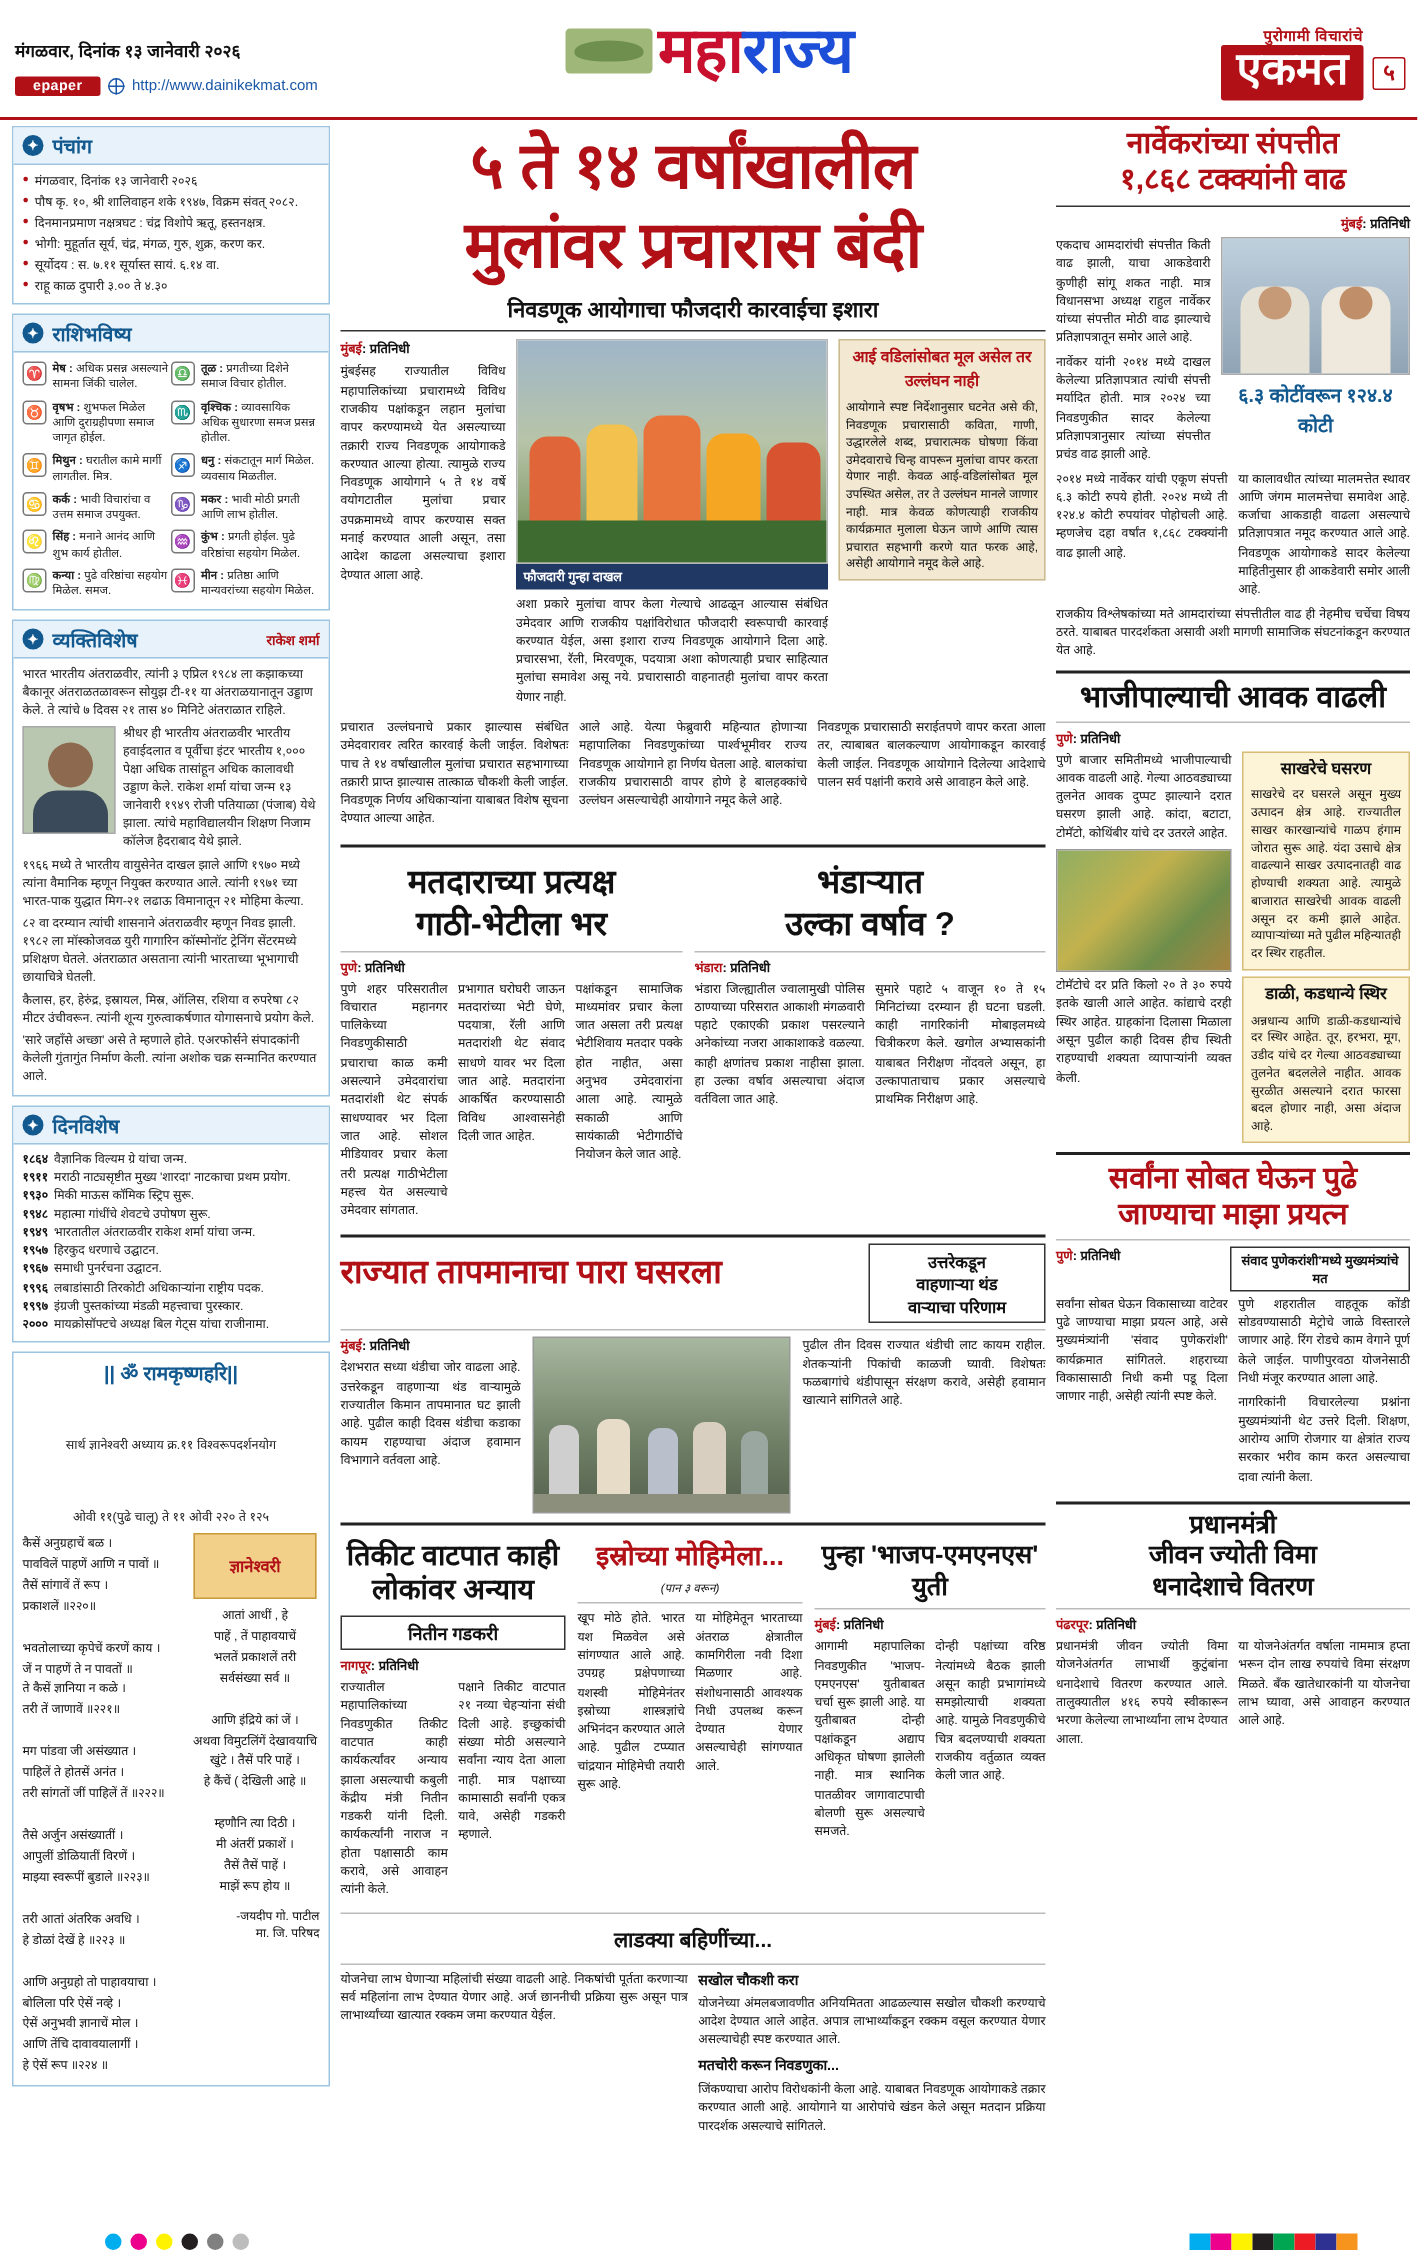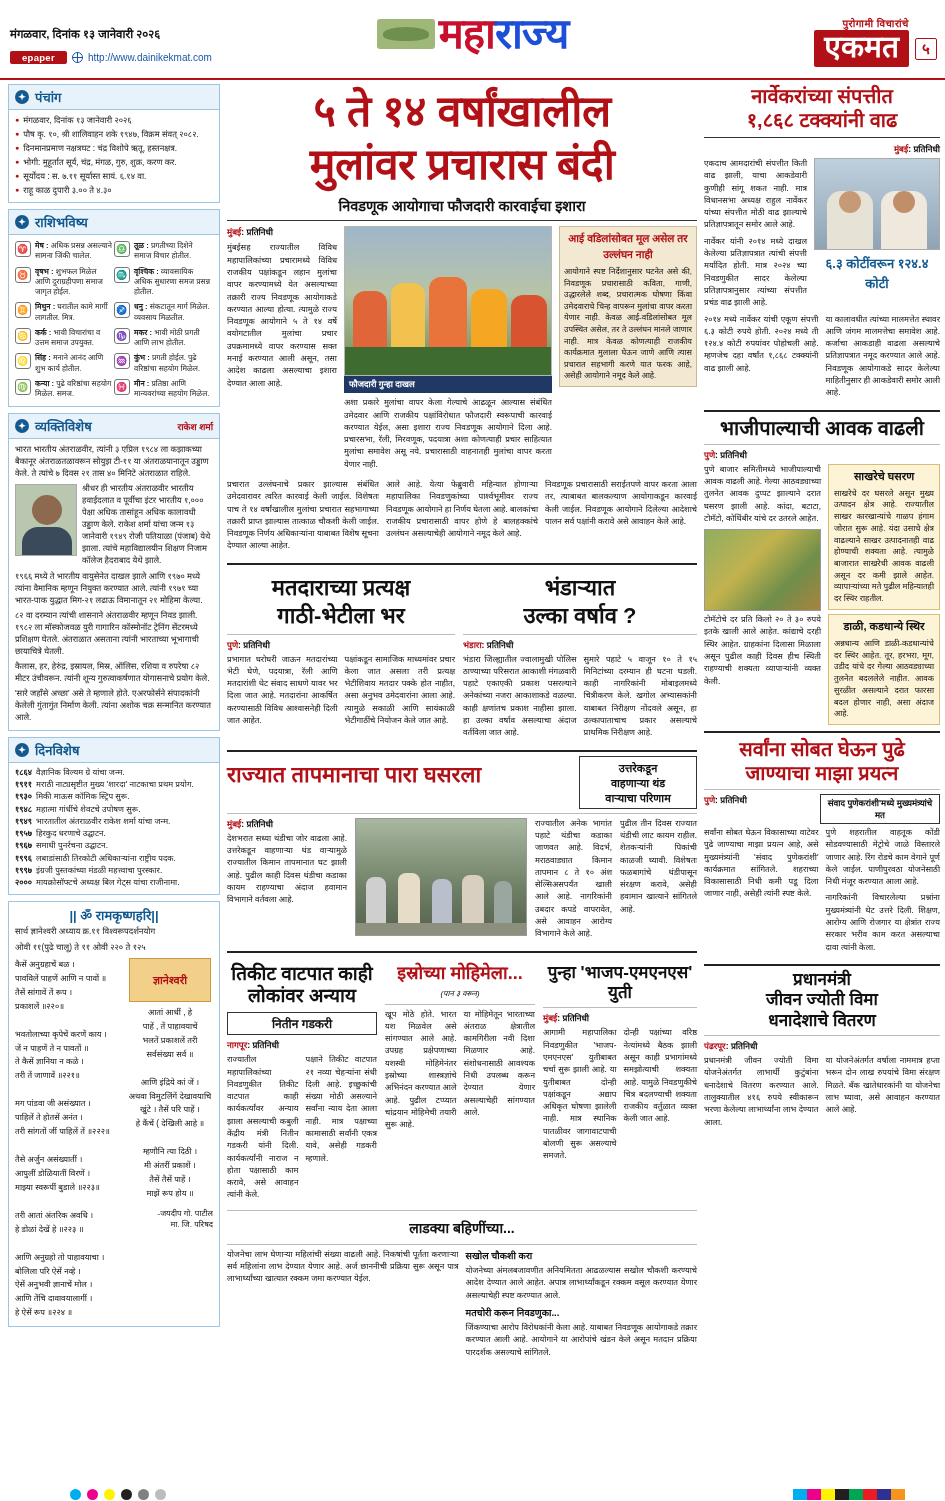--- a/index.html
+++ b/index.html
@@ -69,21 +69,21 @@
   .vphoto:after{content:"";position:absolute;left:6px;top:42px;width:50px;height:34px;border-radius:16px 16px 0 0;background:#3b4a5a;}
 
   
   .dlist { font-size:8.2px; line-height:1.5; }
   .dlist div { display:flex; gap:4px; }
   .dlist .yr { font-weight:700; color:#111; flex:none;}
 
   
   .gblock { border:1px solid #9dc4e0; }
   .gtitle { text-align:center; font-weight:700; font-size:13px; color:#12598f; padding:4px 0 1px; }
-  .gsub { font-size:8.4px; line-height:1.5; color:#222; padding:0 6px 4px;}
+  .gsub { text-align:center; font-size:8.4px; line-height:1.5; color:#222; padding:0 6px 4px;margin-top:32px;}
   .g-two { display:flex; gap:6px; padding:0 6px 6px; }
   .g-verse { font-size:8.2px; line-height:1.7; flex:1; }
   .g-right { width:86px; flex:none; text-align:center; }
   .g-logo { width:82px; height:44px; background:#f2d08a; border:1px solid #c79a3a; margin:0 auto 4px;
             display:flex; align-items:center; justify-content:center; color:#b11116; font-weight:700; font-size:11px;}
   .g-sign { text-align:right; font-size:8px; margin-top:6px; }
 
   
   .lead-head { text-align:center; color:#b11116; font-weight:700; font-size:43px; line-height:1.18; letter-spacing:-.5px; margin:2px 0 0;}
   .lead-sub { text-align:center; font-weight:700; font-size:14.5px; margin:6px 0 5px; }
@@ -424,20 +424,23 @@
       <div class="hr-black"></div>
 
       <div style="display:flex; gap:8px;">
         <div style="flex:0 0 228px">
           <div class="sub-head">मतदाराच्या प्रत्यक्ष</div>
           <div class="sub-head" style="margin-top:-2px">गाठी-भेटीला भर</div>
           <div class="rule-thin"></div>
           <div class="dateline"><span class="city">पुणे</span><span>: प्रतिनिधी</span></div>
           <div class="two">
             <div class="t-col">
+                <p>पुणे शहर परिसरातील विचारात महानगर पालिकेच्या निवडणुकीसाठी प्रचाराचा काळ कमी असल्याने उमेदवारांचा मतदारांशी थेट संपर्क साधण्यावर भर दिला जात आहे. सोशल मीडियावर प्रचार केला तरी प्रत्यक्ष गाठीभेटीला महत्त्व येत असल्याचे उमेदवार सांगतात.</p>
+              </div>
+            <div class="t-col">
                 <p>प्रभागात घरोघरी जाऊन मतदारांच्या भेटी घेणे, पदयात्रा, रॅली आणि मतदारांशी थेट संवाद साधणे यावर भर दिला जात आहे. मतदारांना आकर्षित करण्यासाठी विविध आश्वासनेही दिली जात आहेत.</p>
               </div>
             <div class="t-col">
                 <p>पक्षांकडून सामाजिक माध्यमांवर प्रचार केला जात असला तरी प्रत्यक्ष भेटीशिवाय मतदार पक्के होत नाहीत, असा अनुभव उमेदवारांना आला आहे. त्यामुळे सकाळी आणि सायंकाळी भेटीगाठींचे नियोजन केले जात आहे.</p>
               </div>
           </div>
         </div>
         <div style="flex:1">
           <div class="sub-head">भंडाऱ्यात</div>
           <div class="sub-head" style="margin-top:-2px">उल्का वर्षाव ?</div>
@@ -480,25 +483,20 @@
               <div style="position:absolute;left:10px;bottom:6px;width:20px;height:52px;background:#cfcfcf;border-radius:8px 8px 2px 2px;"></div>
               <div style="position:absolute;left:42px;bottom:4px;width:22px;height:58px;background:#e6dcc8;border-radius:8px 8px 2px 2px;"></div>
               <div style="position:absolute;left:76px;bottom:6px;width:20px;height:50px;background:#b9c0cc;border-radius:8px 8px 2px 2px;"></div>
               <div style="position:absolute;left:106px;bottom:4px;width:22px;height:56px;background:#d8cfc0;border-radius:8px 8px 2px 2px;"></div>
               <div style="position:absolute;left:138px;bottom:8px;width:18px;height:46px;background:#9aa7a0;border-radius:8px 8px 2px 2px;"></div>
               <div style="position:absolute;left:0;bottom:0;width:100%;height:12px;background:#8d8f7d;"></div>
             </div>
           </div>
           <div style="flex:1">
             <div class="t-col">
-                <p>राज्यातील अनेक भागांत पहाटे थंडीचा कडाका जाणवत आहे. विदर्भ, मराठवाड्यात किमान तापमान ८ ते १० अंश सेल्सिअसपर्यंत खाली आले आहे. नागरिकांनी उबदार कपडे वापरावेत, असे आवाहन आरोग्य विभागाने केले आहे.</p>
-              </div>
-          </div>
-          <div style="flex:1">
-            <div class="t-col">
                 <p>पुढील तीन दिवस राज्यात थंडीची लाट कायम राहील. शेतकऱ्यांनी पिकांची काळजी घ्यावी. विशेषतः फळबागांचे थंडीपासून संरक्षण करावे, असेही हवामान खात्याने सांगितले आहे.</p>
               </div>
           </div>
         </div>
       </div>
 
       <div class="hr-black"></div>
 
       <div style="display:flex; gap:8px;">
         <div style="flex:0 0 150px">
@@ -586,20 +584,23 @@
           </div>
         </div>
         <div class="two">
           <div class="t-col">
               <p>२०१४ मध्ये नार्वेकर यांची एकूण संपत्ती ६.३ कोटी रुपये होती. २०२४ मध्ये ती १२४.४ कोटी रुपयांवर पोहोचली आहे. म्हणजेच दहा वर्षांत १,८६८ टक्क्यांनी वाढ झाली आहे.</p>
             </div>
           <div class="t-col">
               <p>या कालावधीत त्यांच्या मालमत्तेत स्थावर आणि जंगम मालमत्तेचा समावेश आहे. कर्जाचा आकडाही वाढला असल्याचे प्रतिज्ञापत्रात नमूद करण्यात आले आहे. निवडणूक आयोगाकडे सादर केलेल्या माहितीनुसार ही आकडेवारी समोर आली आहे.</p>
             </div>
         </div>
+        <div class="t-col">
+            <p>राजकीय विश्लेषकांच्या मते आमदारांच्या संपत्तीतील वाढ ही नेहमीच चर्चेचा विषय ठरते. याबाबत पारदर्शकता असावी अशी मागणी सामाजिक संघटनांकडून करण्यात येत आहे.</p>
+          </div>
       </div>
 
       <div class="hr-black"></div>
 
       <div>
         <div class="r-head" style="color:#111">भाजीपाल्याची आवक वाढली</div>
         <div class="rule-thin"></div>
         <div class="dateline"><span class="city">पुणे</span><span>: प्रतिनिधी</span></div>
         <div class="two">
           <div class="t-col">

